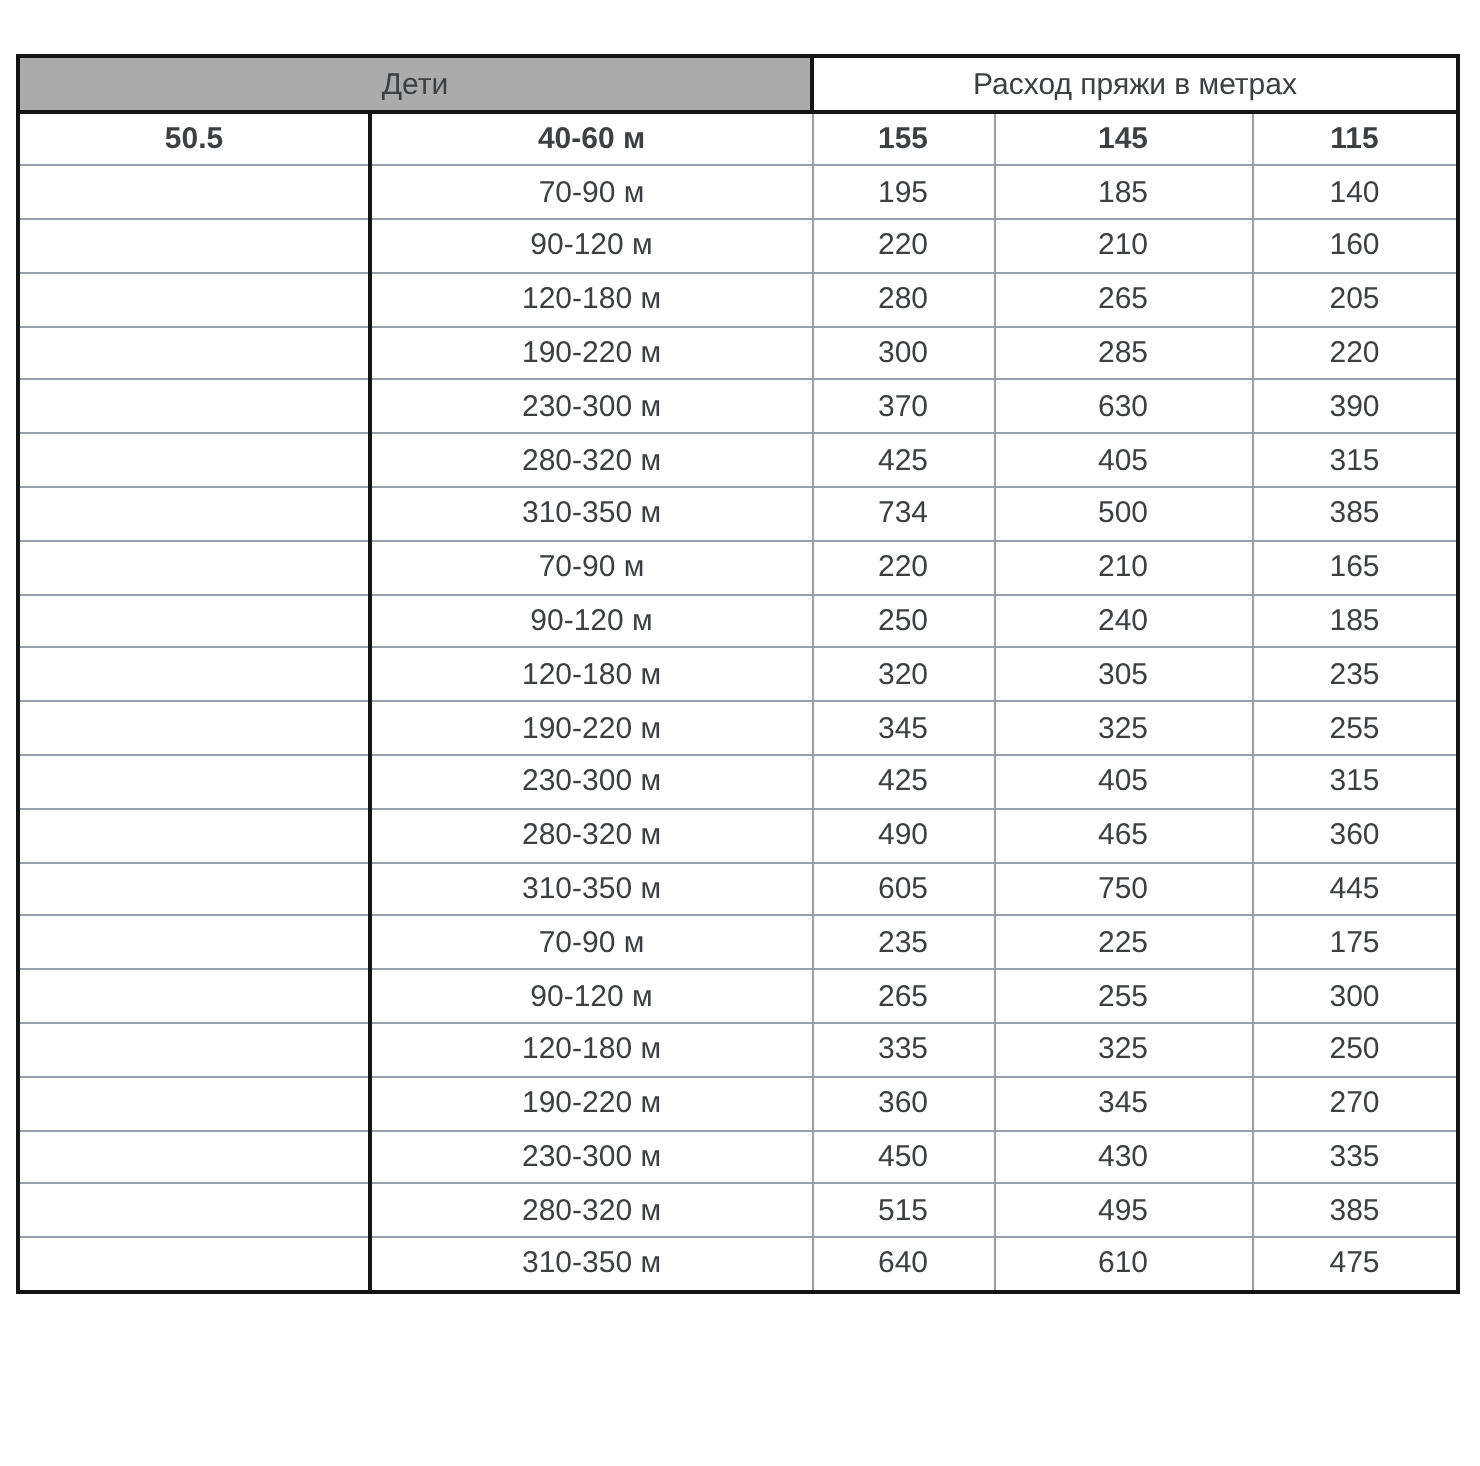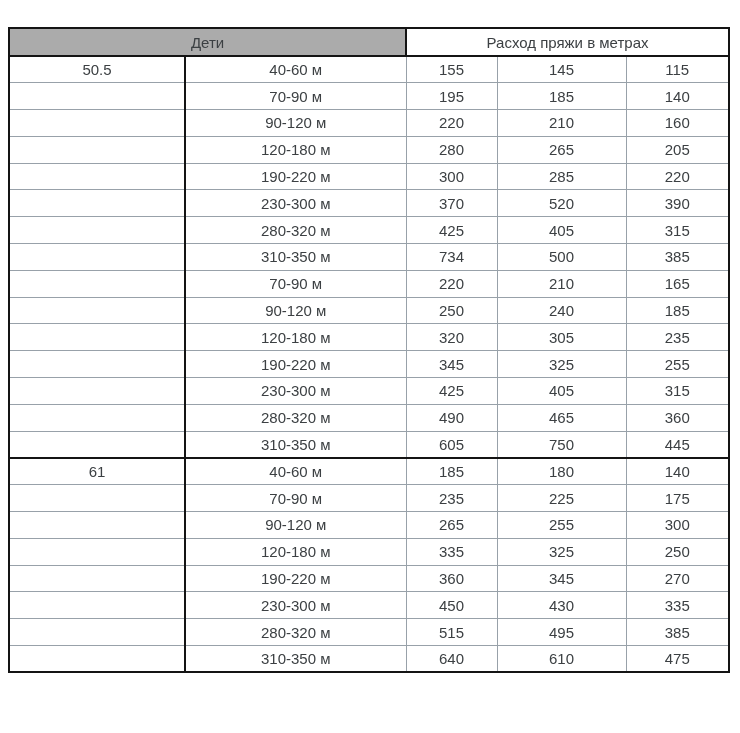--- a/index.html
+++ b/index.html
@@ -41,21 +41,21 @@
   thead tr { height: 28px; }
   thead th { border: 2px solid #141414; background: #ffffff; }
   thead th.group-left { background: #ababab; }
 
   tbody tr { height: 26.8px; }
   tbody td { border: 1px solid #98a1a9; background: #ffffff; }
   tbody td.chest-col {
     border-left: 2px solid #141414;
     border-right: 2px solid #141414;
   }
-  tbody tr.section-start td { border-top: 2px solid #141414; }
+  tbody tr.section-start td { border-top: 2px solid #141414; font-weight: bold; }
 </style>
 </head>
 <body>
 
 <div class="table-wrap">
   <table class="yarn-table">
     <colgroup>
       <col class="c-chest">
       <col class="c-range">
       <col class="c-jacket">
@@ -101,21 +101,21 @@
           <td class="chest-col"></td>
           <td>190-220 м</td>
           <td>300</td>
           <td>285</td>
           <td>220</td>
         </tr>
         <tr>
           <td class="chest-col"></td>
           <td>230-300 м</td>
           <td>370</td>
-          <td>520</td>
+          <td>630</td>
           <td>390</td>
         </tr>
         <tr>
           <td class="chest-col"></td>
           <td>280-320 м</td>
           <td>425</td>
           <td>405</td>
           <td>315</td>
         </tr>
         <tr>
@@ -167,27 +167,20 @@
           <td>465</td>
           <td>360</td>
         </tr>
         <tr>
           <td class="chest-col"></td>
           <td>310-350 м</td>
           <td>605</td>
           <td>750</td>
           <td>445</td>
         </tr>
-        <tr class="section-start">
-          <td class="chest-col">61</td>
-          <td>40-60 м</td>
-          <td>185</td>
-          <td>180</td>
-          <td>140</td>
-        </tr>
         <tr>
           <td class="chest-col"></td>
           <td>70-90 м</td>
           <td>235</td>
           <td>225</td>
           <td>175</td>
         </tr>
         <tr>
           <td class="chest-col"></td>
           <td>90-120 м</td>

